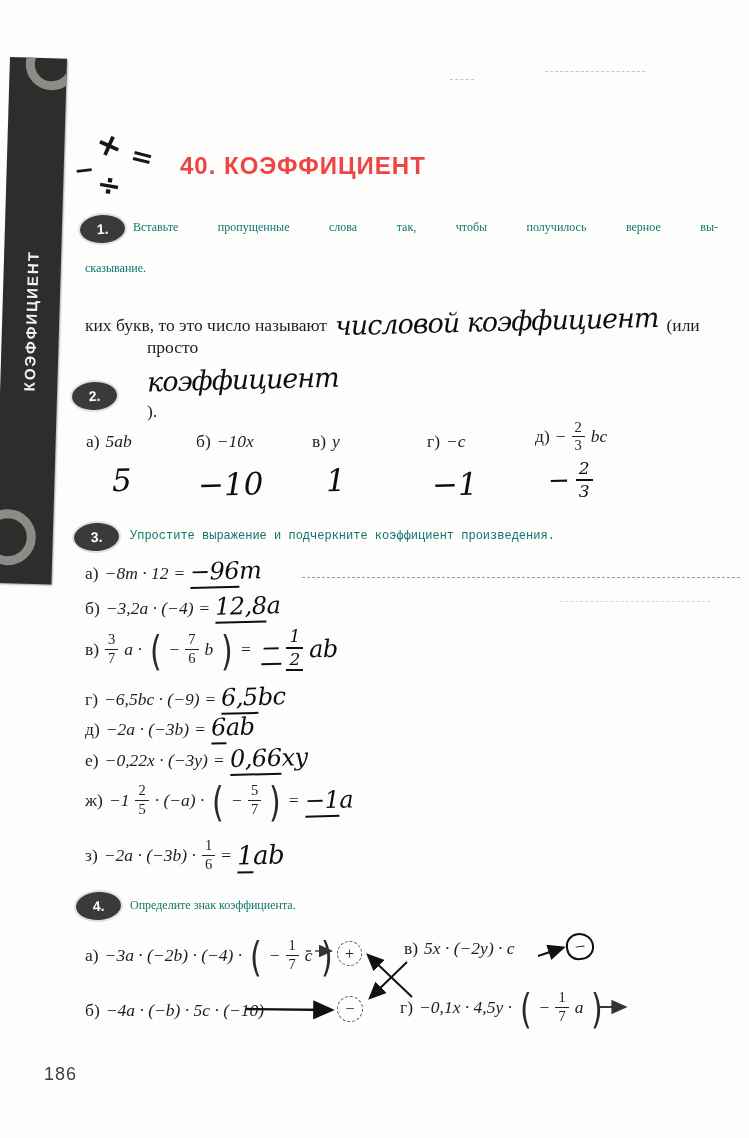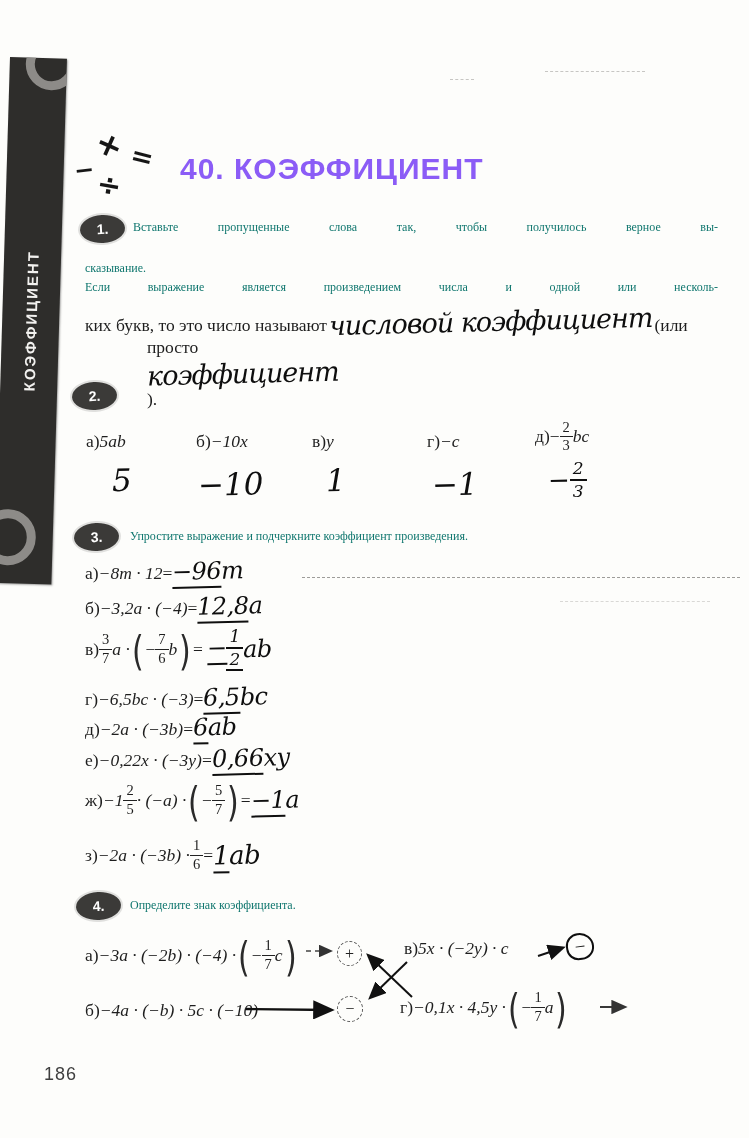--- a/index.html
+++ b/index.html
@@ -29,33 +29,33 @@
   .doodle span {
     position:absolute; font-family:"DejaVu Sans", sans-serif; font-weight:bold; color:#161616;
   }
   .doodle .d-minus  { left:74px;  top:156px; font-size:24px; transform:rotate(-6deg); }
   .doodle .d-plus   { left:96px;  top:126px; font-size:32px; transform:rotate(24deg); }
   .doodle .d-equals { left:131px; top:141px; font-size:27px; transform:rotate(14deg); }
   .doodle .d-divide { left:97px;  top:168px; font-size:29px; transform:rotate(10deg); }
   .chapter-title {
     position:absolute; left:180px; top:152px;
     font-family:"Liberation Sans", sans-serif; font-weight:bold;
-    font-size:30px; letter-spacing:1px; color:#8b5cf6;
+    font-size:24px; letter-spacing:1px; color:#ef4444;
   }
   
   .badge {
     position:absolute; width:45px; height:28px; background:#3b3a38;
     border-radius:50%; color:#fff; display:flex; align-items:center; justify-content:center;
     font-family:"Liberation Sans", sans-serif; font-weight:bold; font-size:14px;
     transform:rotate(-3deg); box-shadow:0 0 0 2px rgba(60,60,58,.15);
   }
   
   .pline { position:absolute; font-size:12px; color:#0f766e; white-space:nowrap; }
   .pline.just { white-space:normal; text-align:justify; text-align-last:justify; }
-  .mrow { position:absolute; display:flex; align-items:baseline; 
+  .mrow { position:absolute; display:flex; align-items:baseline; gap:6px;
           font-size:17.5px; color:#1e1e1e; white-space:nowrap; }
   .mrow.center { align-items:center; }
   .mi { font-style:italic; }
   .frac { display:inline-flex; flex-direction:column; align-items:center;
           line-height:1.05; font-size:14.5px; font-style:normal; vertical-align:middle; }
   .frac .fn { border-bottom:1.3px solid #222; padding:0 3px 1px; }
   .frac .fd { padding-top:1px; }
   .bp { font-size:40px; font-weight:normal; font-style:normal; line-height:0;
         position:relative; top:2px; color:#2a2a2a; font-family:"DejaVu Sans", sans-serif;
         transform:scaleX(.75); display:inline-block; }
@@ -102,21 +102,20 @@
     <span class="d-minus">−</span>
     <span class="d-plus">+</span>
     <span class="d-equals">=</span>
     <span class="d-divide">÷</span>
   </div>
   <div class="chapter-title">40. КОЭФФИЦИЕНТ</div>
 
   <div class="badge" style="left:80px; top:215px;">1.</div>
   <div class="pline just" style="left:133px; top:220px; width:585px;">Вставьте пропущенные слова так, чтобы получилось верное вы-</div>
   <div class="pline" style="left:85px; top:249px;margin-top:12px;">сказывание.</div>
-  <div class="pline just" style="left:85px; top:280px; width:633px;">Если выражение является произведением числа и одной или несколь-</div>
   <div class="mrow" style="left:85px; top:306px;">
     <span>ких букв, то это число называют</span>
     <span class="hw hw-lg" style="margin:0 2px;">числовой коэффициент</span>
     <span>(или</span>
   </div>
   <div class="mrow" style="left:85px; top:337px;flex-direction:column;">
     <span>просто</span>
     <span class="hw hw-lg" style="margin:0 8px;">коэффициент</span>
     <span style="margin-left:62px;">).</span>
   </div>
@@ -163,21 +162,21 @@
   </div>
   <div class="mrow center" style="left:548px; top:460px;">
     <span class="hw hw-big" style="font-size:26px;">−</span>
     <span class="hwfrac">
       <span class="fn">2</span>
       <span class="fd">3</span>
     </span>
   </div>
 
   <div class="badge" style="left:74px; top:523px;">3.</div>
-  <div class="pline" style="left:130px; top:529px;">Упростите выражение и подчеркните коэффициент произведения.</div>
+  <div class="pline" style="left:130px; top:529px;font-family:Liberation Mono, monospace;">Упростите выражение и подчеркните коэффициент произведения.</div>
 
   <div class="mrow" style="left:85px; top:557px;">
     <span>а)</span>
     <span class="mi">−8m · 12</span>
     <span>=</span>
     <span class="hw hw-ans"><span class="u">−96</span><span>m</span></span>
   </div>
   <div class="dashline" style="left:302px; top:577px; width:438px;"></div>
 
   <div class="mrow" style="left:85px; top:592px;">
@@ -206,21 +205,21 @@
     <span class="hw hw-ans u" style="margin-left:4px;"><span>−</span></span>
     <span class="hwfrac u">
       <span class="fn">1</span>
       <span class="fd">2</span>
     </span>
     <span class="hw hw-ans">ab</span>
   </div>
 
   <div class="mrow" style="left:85px; top:683px;">
     <span>г)</span>
-    <span class="mi">−6,5bc · (−3)</span>
+    <span class="mi">−6,5bc · (−9)</span>
     <span>=</span>
     <span class="hw hw-ans"><span class="u">6,5</span><span>bc</span></span>
   </div>
 
   <div class="mrow" style="left:85px; top:713px;">
     <span>д)</span>
     <span class="mi">−2a · (−3b)</span>
     <span>=</span>
     <span class="hw hw-ans"><span class="u">6</span><span>ab</span></span>
   </div>

